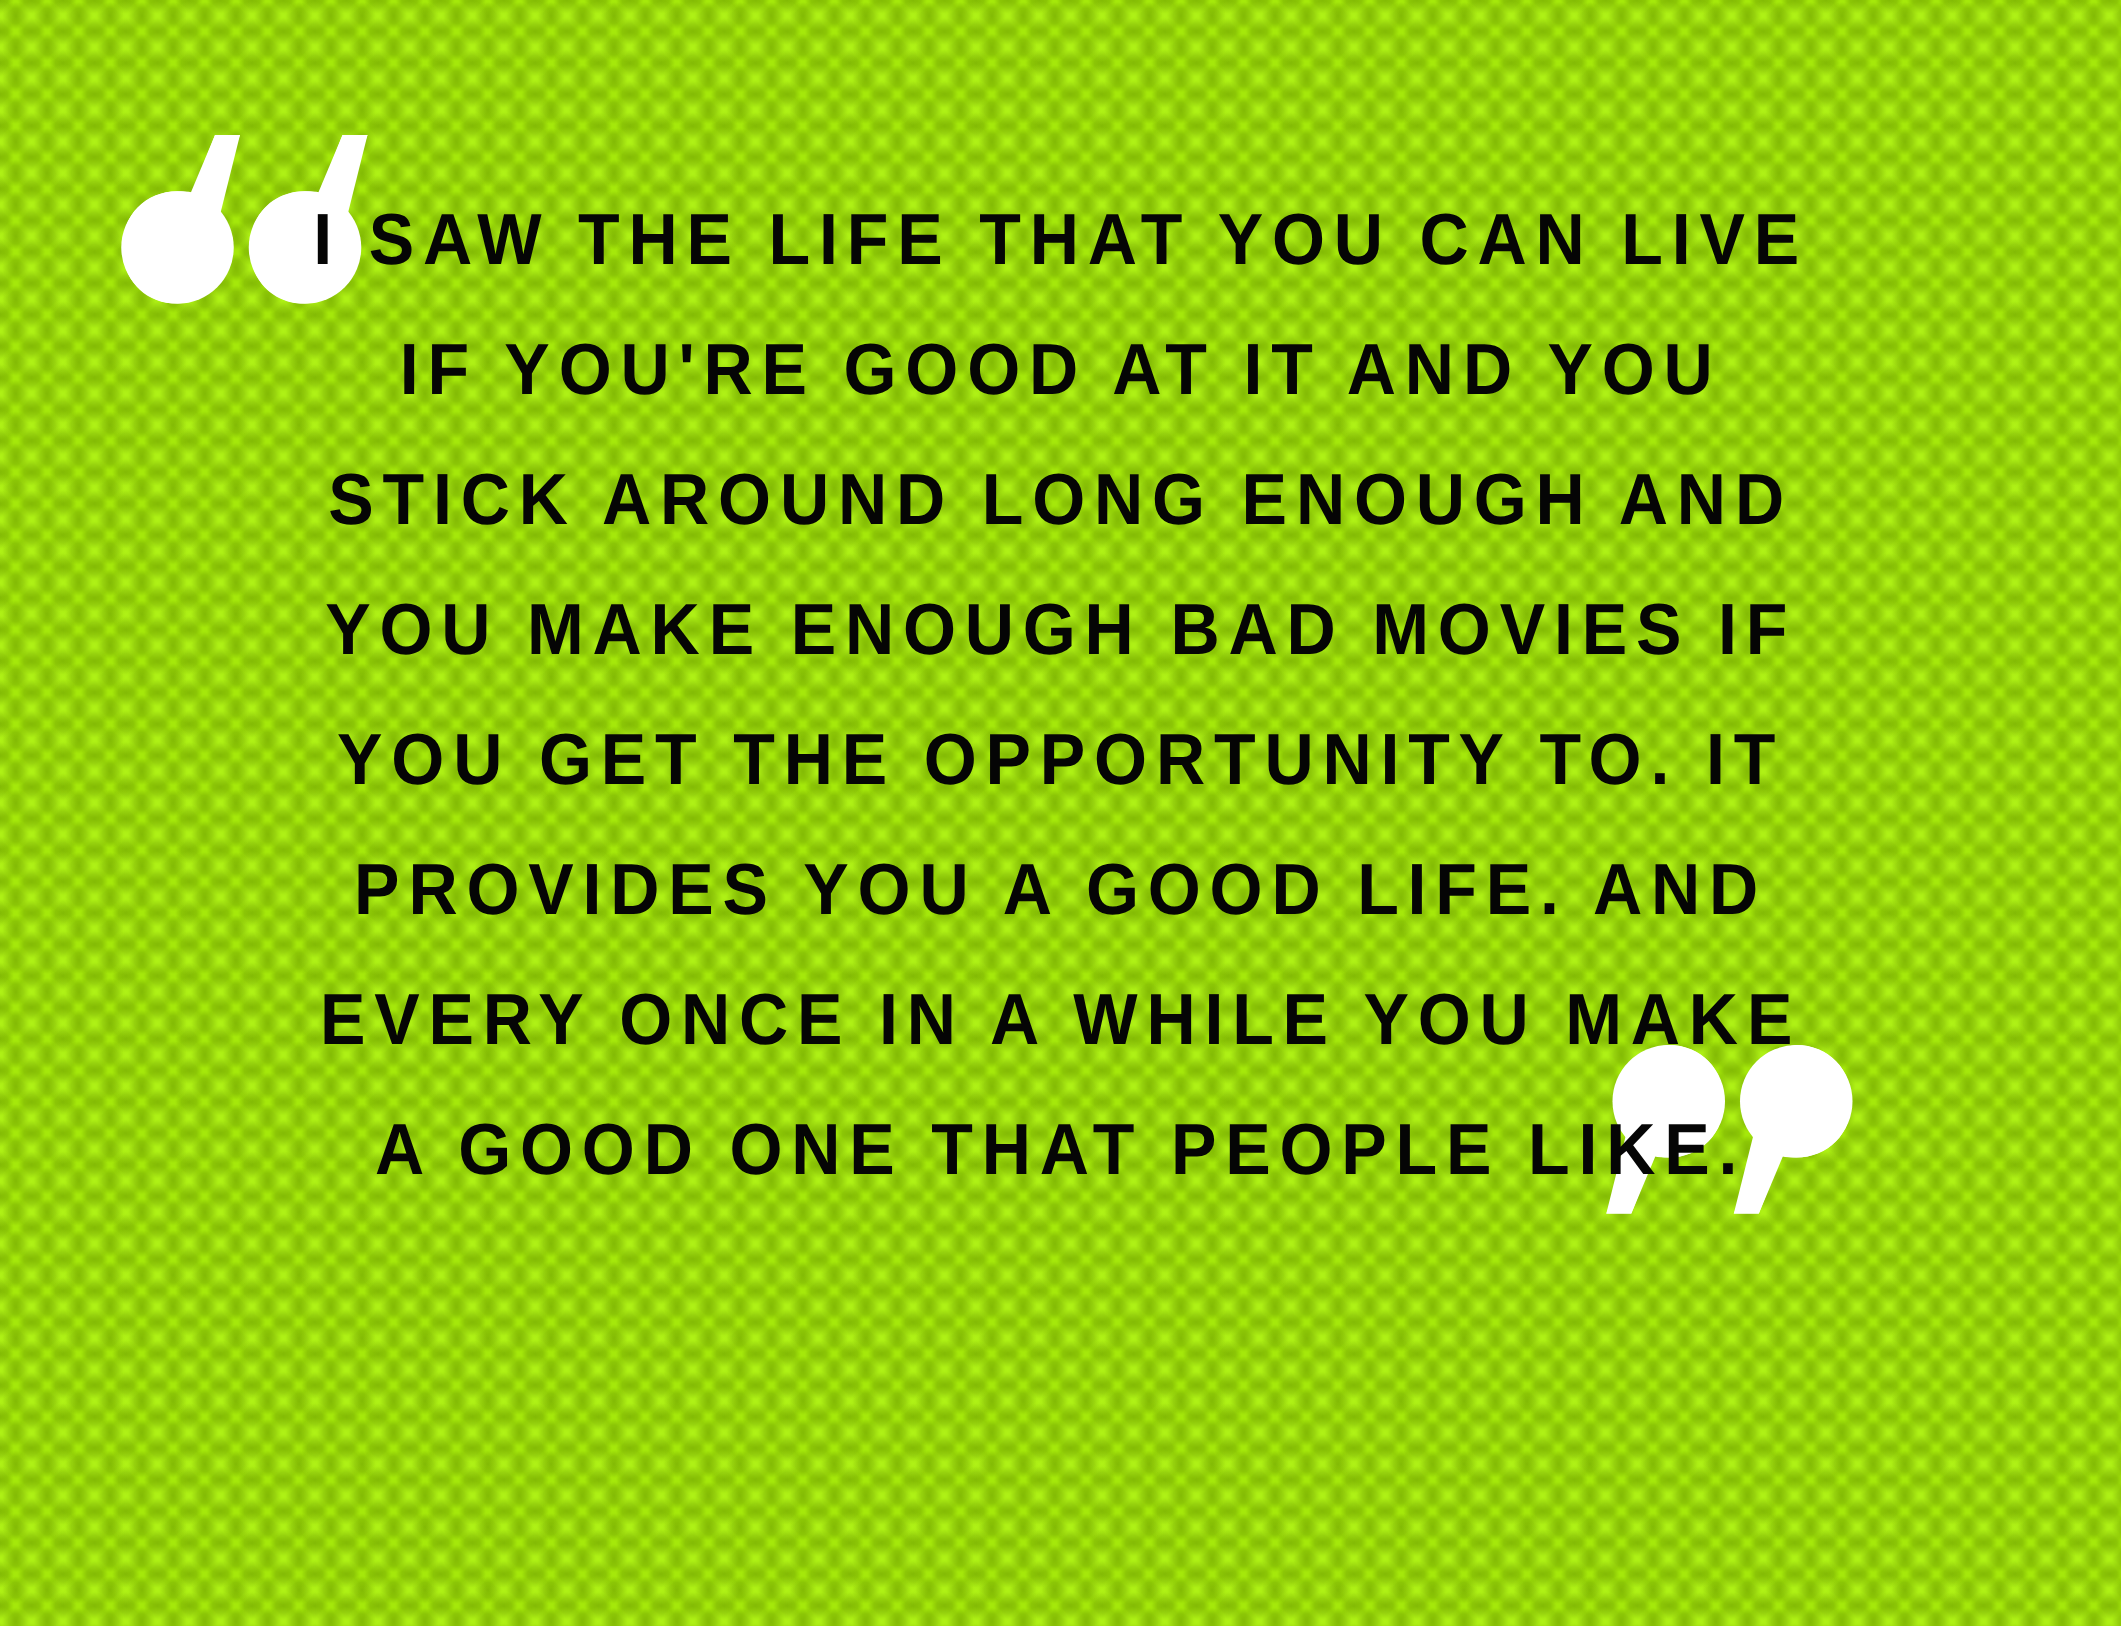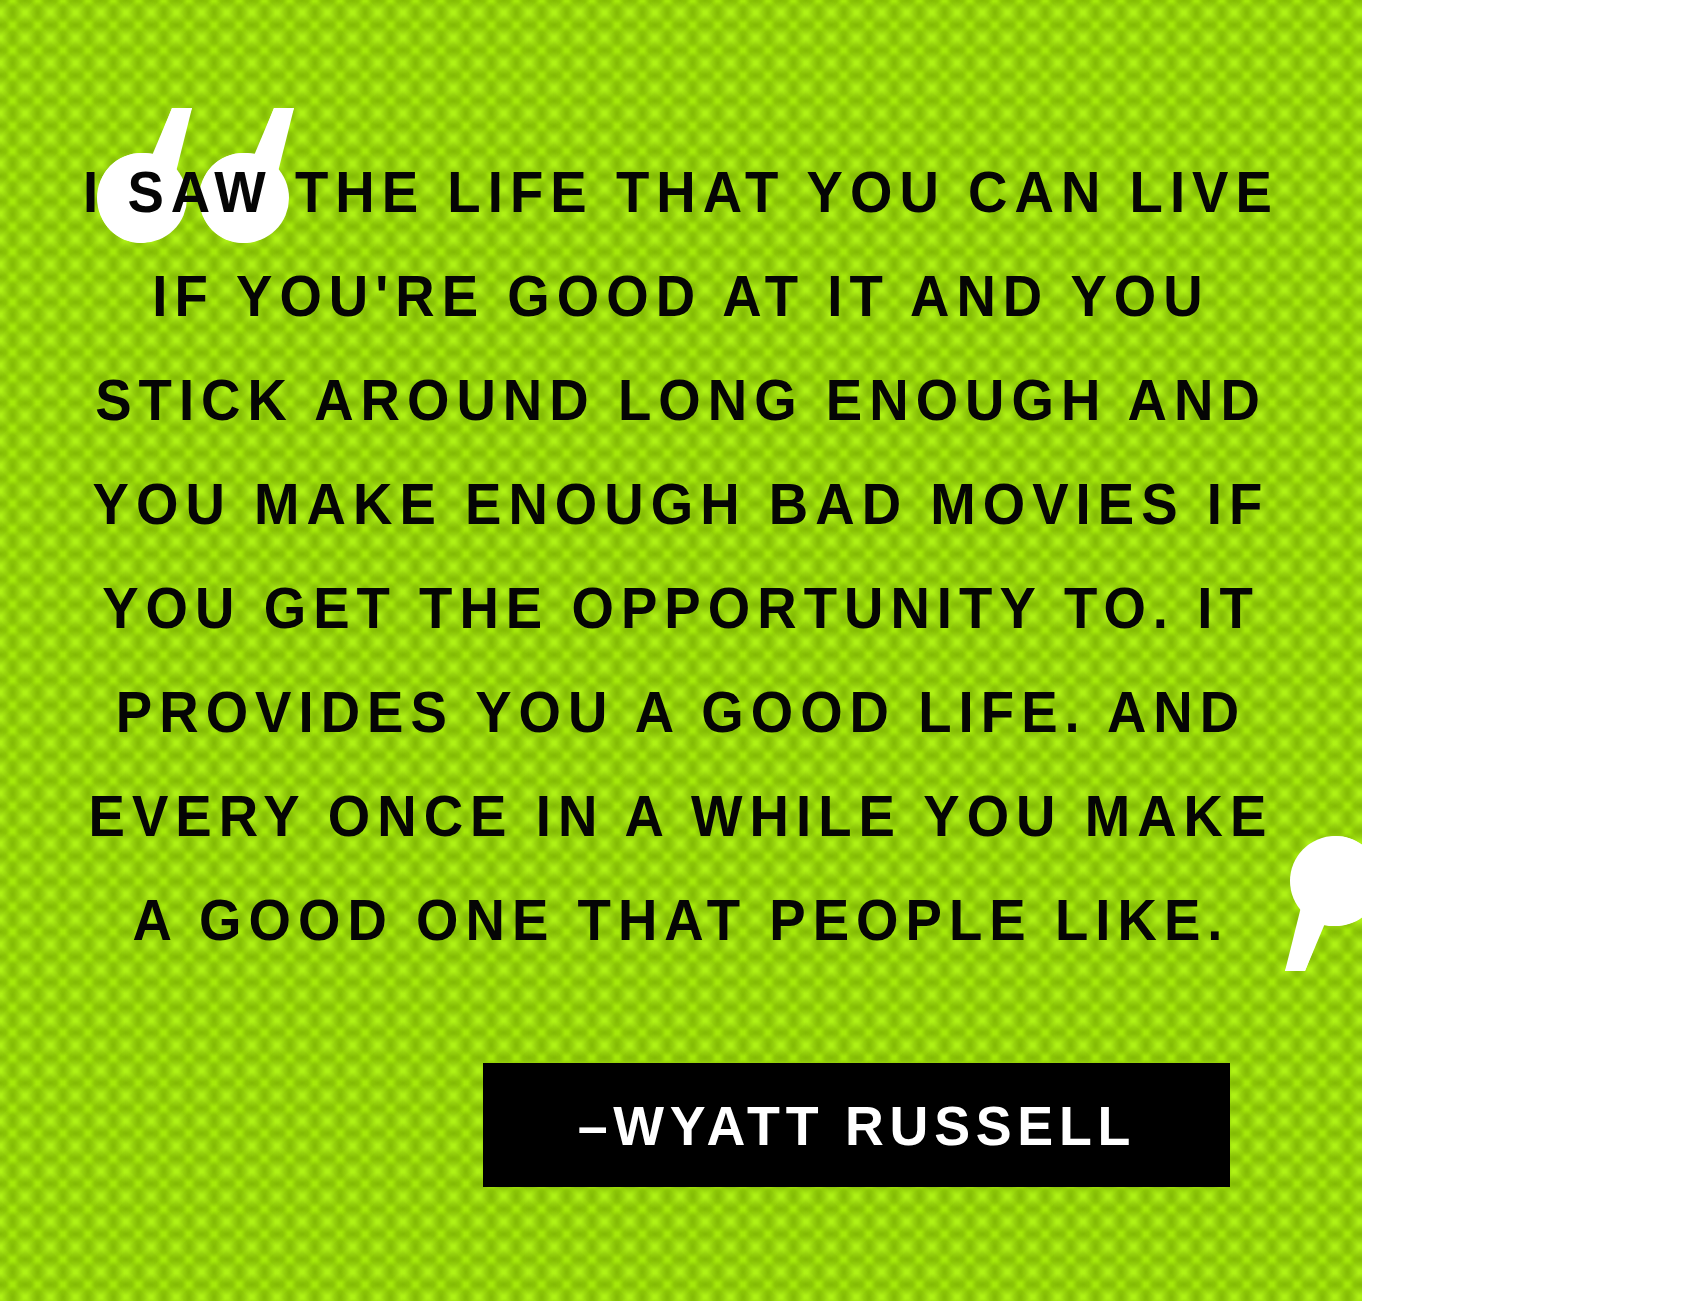--- a/index.html
+++ b/index.html
@@ -2,21 +2,21 @@
 <html><head>
 <meta charset="utf-8">
 <style>
   html, body {
     margin: 0;
     padding: 0;
     background: #ffffff;
   }
   #poster {
     position: relative;
-    width: 1362px;
+    width: 1697px;
     height: 1301px;
     overflow: hidden;
     background-color: #a5e80a;
     font-family: "Liberation Sans", sans-serif;
   }
   
   #pattern {
     position: absolute;
     inset: 0;
     pointer-events: none;
@@ -129,17 +129,14 @@
     <div class="qline">I SAW THE LIFE THAT YOU CAN LIVE</div>
     <div class="qline">IF YOU'RE GOOD AT IT AND YOU</div>
     <div class="qline">STICK AROUND LONG ENOUGH AND</div>
     <div class="qline">YOU MAKE ENOUGH BAD MOVIES IF</div>
     <div class="qline">YOU GET THE OPPORTUNITY TO. IT</div>
     <div class="qline">PROVIDES YOU A GOOD LIFE. AND</div>
     <div class="qline">EVERY ONCE IN A WHILE YOU MAKE</div>
     <div class="qline">A GOOD ONE THAT PEOPLE LIKE.</div>
   </div>
 
-  <div id="attribution-box">
-    <span id="attribution-text">–WYATT RUSSELL</span>
-  </div>
 
 </div>
 
 </body></html>

